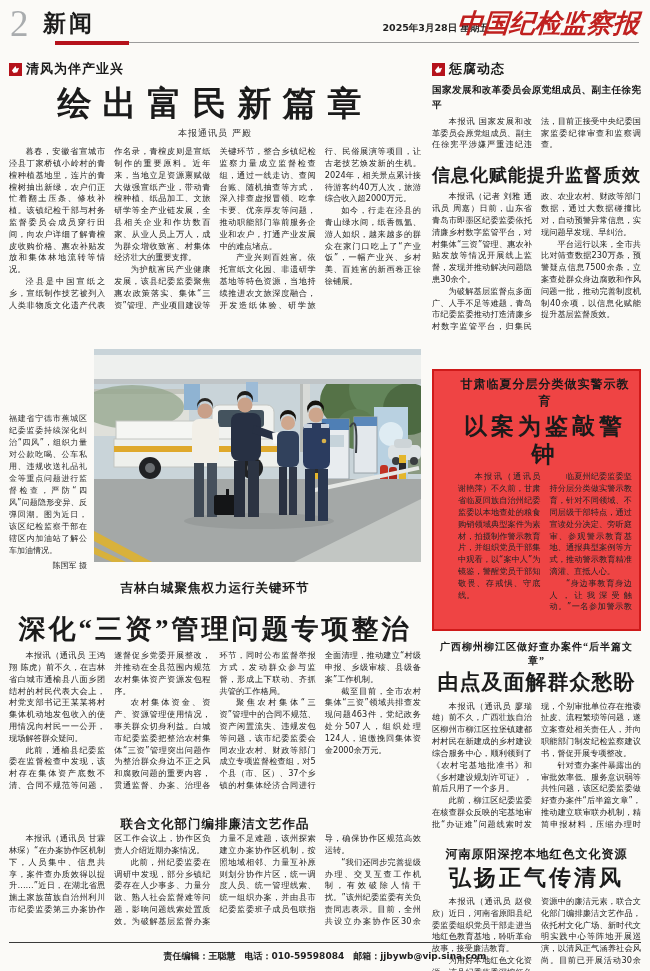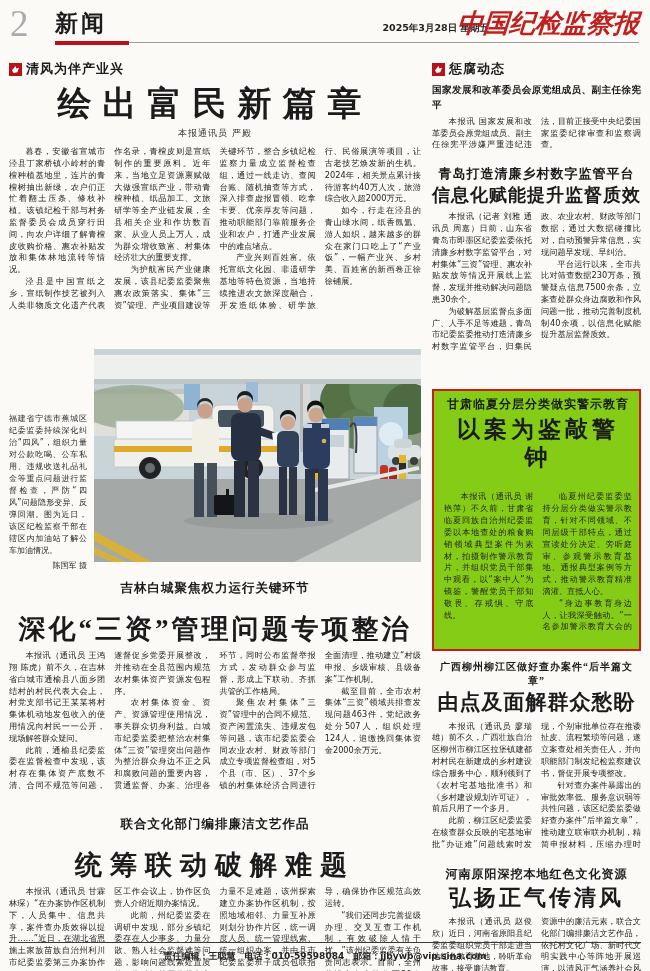--- a/index.html
+++ b/index.html
@@ -7,21 +7,21 @@
     width:650px;height:971px;background:#fbfaf7;color:#1b1b1b;
     font-family:"DejaVu Sans","Liberation Sans",sans-serif;
     overflow:hidden;
   }
   .serif{font-family:"Liberation Serif","DejaVu Serif",serif;}
   .page{position:relative;width:650px;height:971px;box-sizing:border-box;padding:6px 9px 0 9px;}
 
   
   header{position:relative;height:46px;}
   .pagenum{position:absolute;left:1px;top:-4px;font-size:37px;color:#a9acae;font-weight:400;}
-  .section-title{position:absolute;left:46px;top:2px;font-size:23px;font-weight:700;letter-spacing:3px;}
+  .section-title{position:absolute;left:34px;top:2px;font-size:23px;font-weight:700;letter-spacing:3px;}
   .header-rule{position:absolute;left:46px;right:2px;top:36px;height:1px;background:#9c9c9c;}
   .header-rule .red-seg{position:absolute;left:0;top:-1px;width:74px;height:4px;background:#b5121b;}
   .page-date{position:absolute;right:152px;top:16px;font-size:9.5px;font-weight:700;color:#222;}
   .masthead{position:absolute;right:2px;top:0px;font-size:26px;color:#c0201f;font-weight:700;
     font-style:italic;letter-spacing:0px;transform:skewX(-4deg);white-space:nowrap;}
 
   
   .main{display:flex;gap:11px;margin-top:8px;}
   .col-left{width:412px;flex:none;}
   .col-right{flex:1;min-width:0;}
@@ -45,21 +45,21 @@
   
   .photo-row{display:flex;margin:7px 0 4px 0;gap:7px;}
   .photo-caption{width:78px;flex:none;font-size:8px;line-height:1.5;text-align:justify;color:#2a2a2a;padding-top:64px;box-sizing:border-box;}
   .photo-caption .credit{text-align:right;margin-top:3px;}
   .photo-frame{width:327px;height:213px;flex:none;background:#cfd6d9;overflow:hidden;}
   .photo-frame svg{display:block;}
 
   
   .rt-headline{font-size:9.6px;font-weight:700;line-height:1.6;text-align:justify;margin:4px 0 3px 0;}
   .rt-headline div{text-align-last:justify;}
-  .red-box{border:2.5px solid #cf1a1a;padding:5px 7px 6px 10px;margin:8px 0 9px 0;background:#84cc16;}
+  .red-box{border:2.5px solid #cf1a1a;padding:5px 7px 6px 24px;margin:8px 0 9px 0;background:#ef4444;}
   .sp-sm{margin-top:8px;}
   .sp-xs{margin-top:5px;}
 
   
   .hb-1{height:196px;}
   .hb-2{height:158px;}
   .hb-3{height:98px;}
   .hr-1{height:44px;}
   .hr-2{height:170px;}
   .hr-3{height:152px;}
@@ -244,21 +244,20 @@
             <p>本报讯（通讯员 王鸿翔 陈虎）前不久，在吉林省白城市通榆县八面乡团结村的村民代表大会上，村党支部书记王某某将村集体机动地发包收入的使用情况向村民一一公开，现场解答群众疑问。</p>
             <p>此前，通榆县纪委监委在监督检查中发现，该村存在集体资产底数不清、合同不规范等问题，遂督促乡党委开展整改，并推动在全县范围内规范农村集体资产资源发包程序。</p>
             <p>农村集体资金、资产、资源管理使用情况，事关群众切身利益。白城市纪委监委把整治农村集体“三资”管理突出问题作为整治群众身边不正之风和腐败问题的重要内容，贯通监督、办案、治理各环节，同时公布监督举报方式，发动群众参与监督，形成上下联动、齐抓共管的工作格局。</p>
             <p>聚焦农村集体“三资”管理中的合同不规范、资产闲置流失、违规发包等问题，该市纪委监委会同农业农村、财政等部门成立专项监督检查组，对5个县（市、区）、37个乡镇的村集体经济合同进行全面清理，推动建立“村级申报、乡级审核、县级备案”工作机制。</p>
             <p>截至目前，全市农村集体“三资”领域共排查发现问题463件，党纪政务处分507人，组织处理124人，追缴挽回集体资金2000余万元。</p>
           </div>
       </section>
 
       <section class="sp-sm">
         <div class="kicker-center" style="font-size:12.5px">联合文化部门编排廉洁文艺作品</div>
-        <h2 class="h-lg serif" style="letter-spacing:8px">统筹联动破解难题</h2>
         <div class="body-text cols-4 hb-3">
             <p>本报讯（通讯员 甘霖 林琛）“在办案协作区机制下，人员集中、信息共享，案件查办质效得以提升……”近日，在湖北省恩施土家族苗族自治州利川市纪委监委第三办案协作区工作会议上，协作区负责人介绍近期办案情况。</p>
             <p>此前，州纪委监委在调研中发现，部分乡镇纪委存在人少事多、力量分散、熟人社会监督难等问题，影响问题线索处置质效。为破解基层监督办案力量不足难题，该州探索建立办案协作区机制，按照地域相邻、力量互补原则划分协作片区，统一调度人员、统一管理线索、统一组织办案，并由县市纪委监委班子成员包联指导，确保协作区规范高效运转。</p>
             <p>“我们还同步完善提级办理、交叉互查工作机制，有效破除人情干扰。”该州纪委监委有关负责同志表示。目前，全州共设立办案协作区30余个，统筹联动办理疑难复杂问题线索120余件，基层办案质效明显提升。</p>
           </div>
       </section>
 
     </div>
 
     <div class="col-right">
@@ -274,32 +273,31 @@
         </div>
         <div class="rt-headline serif">
           <div>国家发展和改革委员会原党组成员、副主任徐宪平</div>
         </div>
         <div class="body-text cols-2 hr-1">
             <p>本报讯  国家发展和改革委员会原党组成员、副主任徐宪平涉嫌严重违纪违法，目前正接受中央纪委国家监委纪律审查和监察调查。</p>
           </div>
       </section>
 
       <section class="sp-xs">
-        <div class="kicker-center serif" style="font-size:13px">青岛打造清廉乡村数字监管平台</div>
         <h3 class="h-md serif">信息化赋能提升监督质效</h3>
         <div class="body-text cols-2 hr-2">
             <p>本报讯（记者 刘雅 通讯员 周嘉）日前，山东省青岛市即墨区纪委监委依托清廉乡村数字监管平台，对村集体“三资”管理、惠农补贴发放等情况开展线上监督，发现并推动解决问题隐患30余个。</p>
             <p>为破解基层监督点多面广、人手不足等难题，青岛市纪委监委推动打造清廉乡村数字监管平台，归集民政、农业农村、财政等部门数据，通过大数据碰撞比对，自动预警异常信息，实现问题早发现、早纠治。</p>
             <p>平台运行以来，全市共比对筛查数据230万条，预警疑点信息7500余条，立案查处群众身边腐败和作风问题一批，推动完善制度机制40余项，以信息化赋能提升基层监督质效。</p>
           </div>
       </section>
 
       <section class="red-box">
         <div class="kicker-center serif" style="font-size:12px">甘肃临夏分层分类做实警示教育</div>
-        <h3 class="h-md serif" style="font-size:23px;letter-spacing:4px;margin:3px 0 20px 0">以案为鉴敲警钟</h3>
+        <h3 class="h-md serif" style="font-size:23px;letter-spacing:4px;margin:3px 0 3px 0">以案为鉴敲警钟</h3>
         <div class="body-text cols-2 hr-3">
             <p>本报讯（通讯员 谢艳萍）不久前，甘肃省临夏回族自治州纪委监委以本地查处的粮食购销领域典型案件为素材，拍摄制作警示教育片，并组织党员干部集中观看，以“案中人”为镜鉴，警醒党员干部知敬畏、存戒惧、守底线。</p>
             <p>临夏州纪委监委坚持分层分类做实警示教育，针对不同领域、不同层级干部特点，通过宣读处分决定、旁听庭审、参观警示教育基地、通报典型案例等方式，推动警示教育精准滴灌、直抵人心。</p>
             <p>“身边事教育身边人，让我深受触动。”一名参加警示教育大会的干部表示。今年以来，该州共开展警示教育活动120余场次，覆盖党员干部2.6万人次，以案为鉴、以案明纪、以案促治的氛围日益浓厚。</p>
           </div>
       </section>
 
       <section>
         <div class="kicker-center serif" style="font-size:10px;font-weight:700">广西柳州柳江区做好查办案件“后半篇文章”</div>
         <h3 class="h-md serif" style="font-size:21px;letter-spacing:1px">由点及面解群众愁盼</h3>

